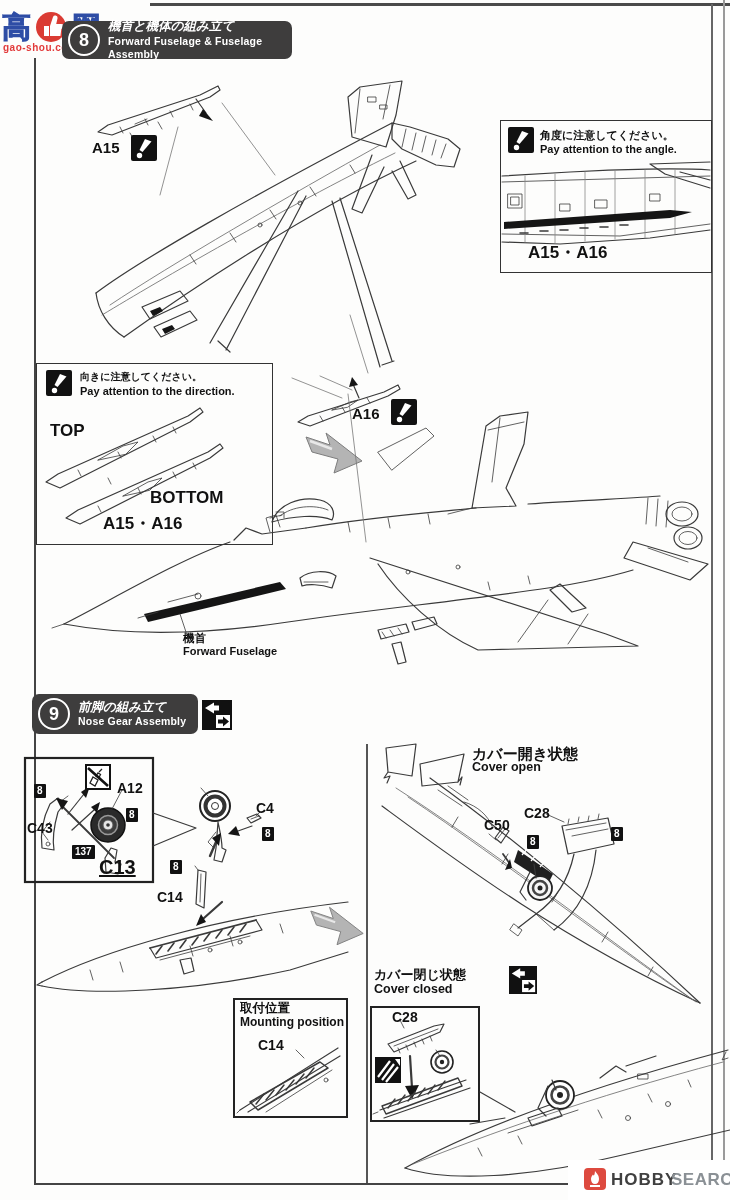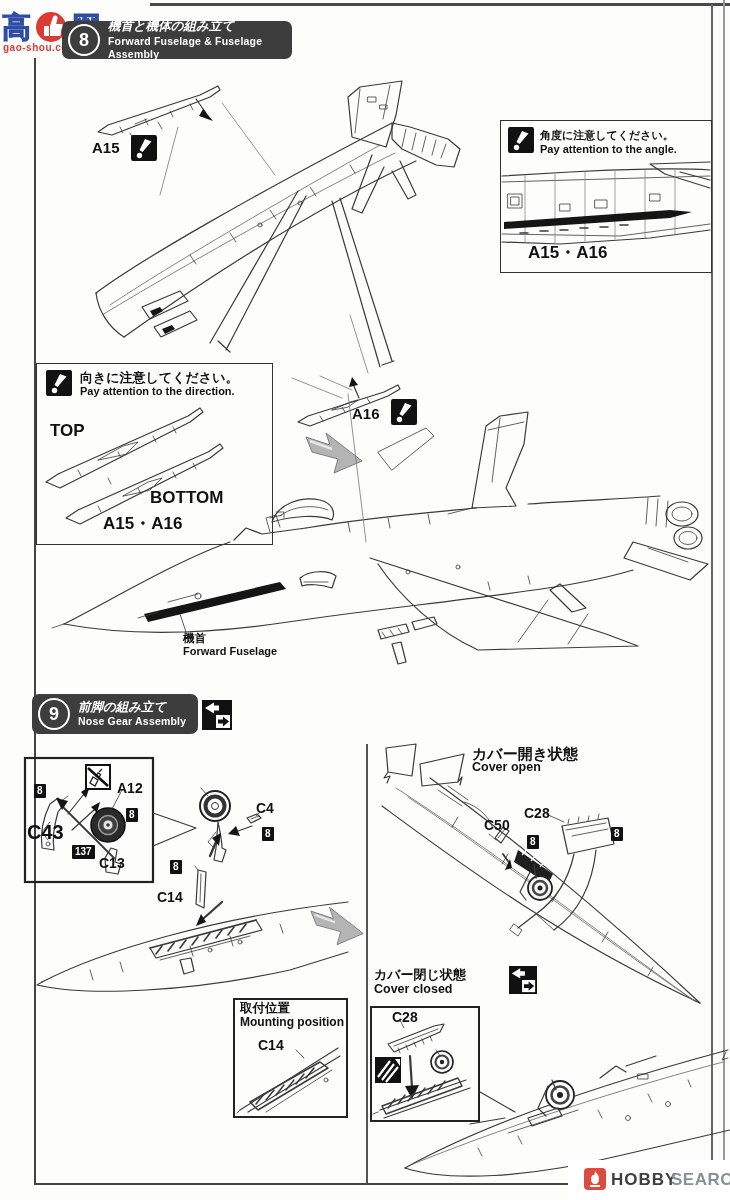--- a/index.html
+++ b/index.html
@@ -120,21 +120,21 @@
     <path class="ln" style="stroke-width:1.6" d="M20 73 h8 M40 71 h8 M60 70 h8 M80 68 h8 M100 67 h8 M120 65 h8"></path>
   </svg>
   <span class="lbl" style="left:528px;top:244px;font-size:17px;">A15・A16</span>
 
   <div class="notebox" style="left:36px;top:363px;width:237px;height:182px;"></div>
   <svg style="left:46px;top:370px;" width="26" height="26" viewBox="0 0 26 26">
     <rect x="0" y="0" width="26" height="26" rx="2" fill="#111"></rect>
     <path d="M14 4 L20.5 6.5 L11.5 17 L8.5 15 Z" fill="#fff"></path>
       <circle cx="8.5" cy="20.5" r="2.7" fill="#fff"></circle>
   </svg>
-  <span class="lbl" style="left:80px;top:371px;font-size:13px;">向きに注意してください。</span>
+  <span class="lbl" style="left:80px;top:371px;font-size:10px;">向きに注意してください。</span>
   <span class="lbl" style="left:80px;top:385px;font-size:11px;">Pay attention to the direction.</span>
   <svg style="left:38px;top:398px;" width="233" height="140" viewBox="0 0 233 140">
     <path class="ln" d="M8 84 L20 76 L150 18 L162 10 L165 14 L152 24 L22 90 Z"></path>
     <path class="ln2" d="M60 62 L85 48 L100 44 L88 56 Z M40 72 l3 6 M80 54 l3 6 M115 38 l3 6 M135 29 l3 6 M70 80 l3 6"></path>
     <path class="ln" d="M28 120 L40 112 L170 54 L182 46 L185 50 L172 60 L42 126 Z"></path>
     <path class="ln2" d="M85 98 L110 84 L124 80 L112 92 Z M60 108 l3 6 M100 90 l3 6 M135 74 l3 6 M155 65 l3 6"></path>
   </svg>
   <span class="lbl" style="left:50px;top:422px;font-size:17px;">TOP</span>
   <span class="lbl" style="left:150px;top:489px;font-size:17px;">BOTTOM</span>
   <span class="lbl" style="left:103px;top:515px;font-size:17px;">A15・A16</span>
@@ -248,25 +248,25 @@
       <path class="ln2" d="M181 122 L180 150 M178 118 l-3 -4"></path>
     <path class="ln" style="stroke-width:2.4" d="M190 104 L196 90"></path>
       <path class="fillb" d="M192 86 L201 81 L199 94 Z"></path>
   </svg>
   <svg style="left:85px;top:764px;" width="26" height="26" viewBox="0 0 26 26">
     <rect x="1" y="1" width="24" height="24" fill="#fff" stroke="#111" stroke-width="2"></rect>
     <path d="M8 13 l5 3 -3 6 -5 -3 Z M11 12 l2 -3 2.5 1.5 -1.5 3 Z M14 8 l3 -3" fill="none" stroke="#222" stroke-width="1.3"></path>
     <path d="M3 4 L23 22" stroke="#111" stroke-width="2.6"></path>
   </svg>
   <span class="chip" style="left:34px;top:784px;">8</span>
-  <span class="lbl" style="left:27px;top:821px;font-size:20px;">C43</span>
+  <span class="lbl" style="left:27px;top:821px;font-size:14px;">C43</span>
   <span class="lbl" style="left:117px;top:781px;font-size:14px;">A12</span>
   <span class="chip" style="left:126px;top:808px;">8</span>
   <span class="chip" style="left:72px;top:845px;">137</span>
-  <span class="lbl" style="left:99px;top:856px;font-size:14px;">C13</span>
+  <span class="lbl" style="left:99px;top:856px;font-size:20px;text-decoration:underline;">C13</span>
   <span class="lbl" style="left:256px;top:801px;font-size:14px;">C4</span>
   <span class="chip" style="left:262px;top:827px;">8</span>
   <span class="chip" style="left:170px;top:860px;">8</span>
   <span class="lbl" style="left:157px;top:890px;font-size:14px;">C14</span>
 
   <svg style="left:30px;top:890px;" width="330" height="115" viewBox="0 0 330 115">
     <path class="ln" d="M12 92 C70 62 180 28 318 12"></path>
     <path class="ln" d="M12 96 C60 106 160 102 260 80 L318 62"></path>
     <path class="ln" d="M12 92 L7 95 L12 96"></path>
     <path class="ln" style="stroke-width:1.8" d="M120 58 L226 30"></path>

